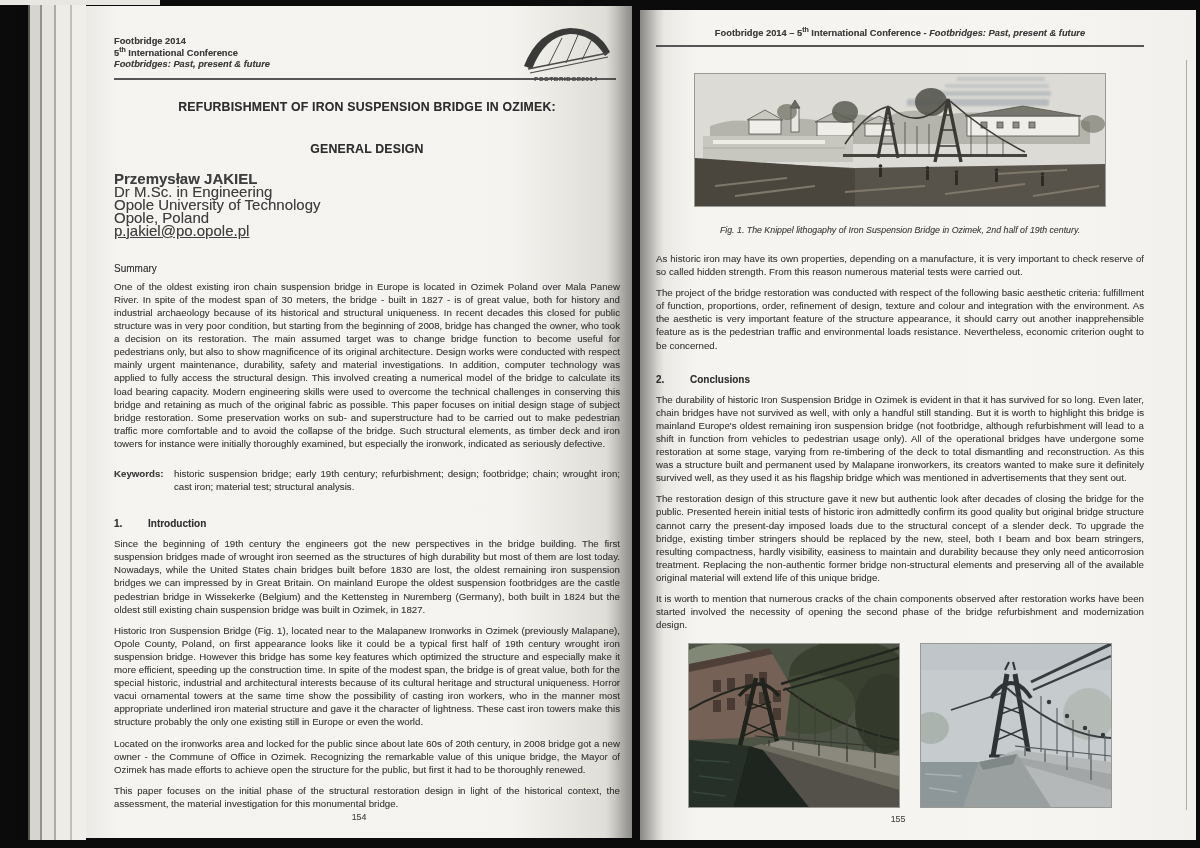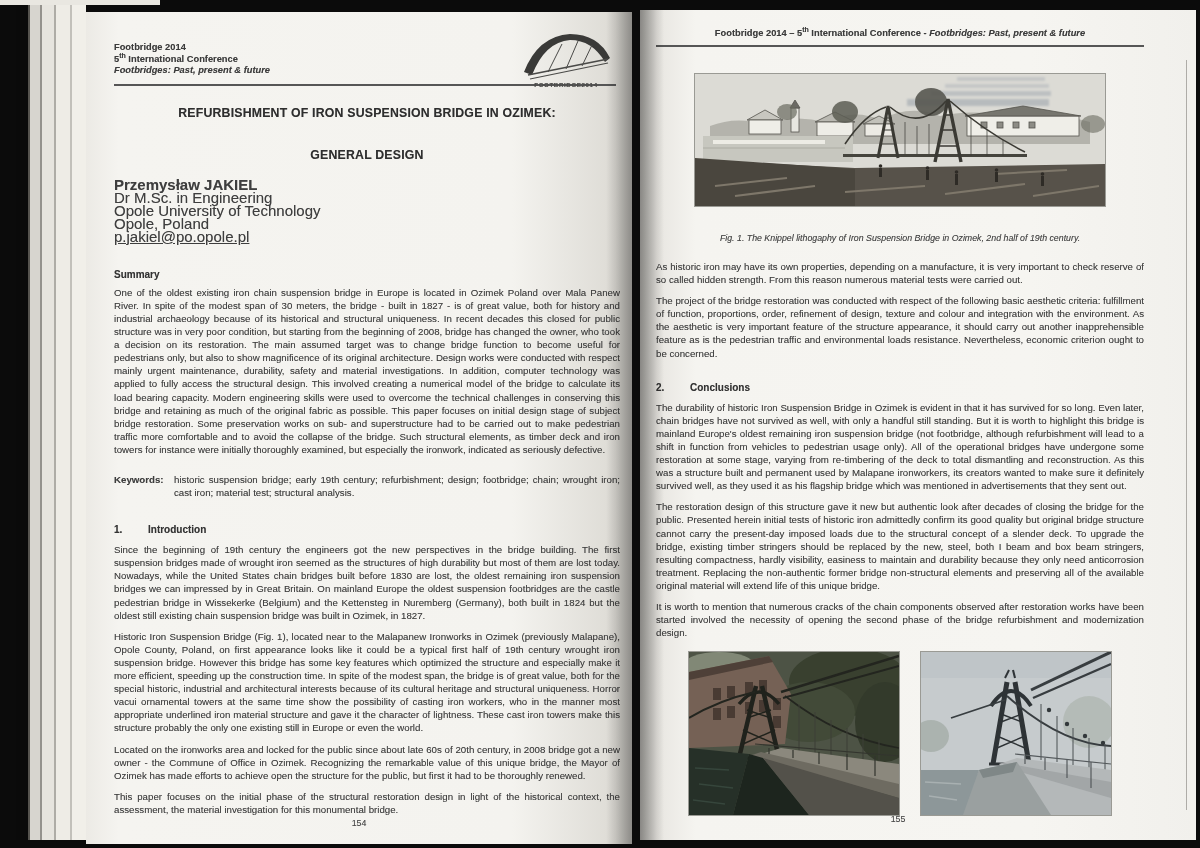--- a/index.html
+++ b/index.html
@@ -14,21 +14,21 @@
     background:linear-gradient(90deg,
       #0a0a0a 0 12px, #55534e 12px 14px, #d7d5cf 14px 24px, #94928d 24px 26px,
       #e6e4de 26px 38px, #aeaca6 38px 40px, #eeece6 40px 54px, #c2c0ba 54px 56px,
       #f1efe9 56px 70px);
   }
   .top-sliver { position:absolute; left:0; top:0; width:160px; height:5px; background:#e9e7e1; }
 
   .page { position:absolute; overflow:hidden; color:#3e3e3e;
           text-shadow:0 0 0.6px rgba(70,70,70,0.45); }
   .page-left {
-    left:86px; top:12px; width:546px; height:832px;
+    left:86px; top:6px; width:546px; height:832px;
     background:linear-gradient(90deg,#eceae5 0,#f5f4f0 6%,#f4f3ef 78%,#ddDBD5 97%,#c9c7c1 100%);
   }
   .page-right {
     left:640px; top:10px; width:556px; height:830px;
     background:linear-gradient(90deg,#c9c7c2 0,#e8e6e1 3%,#f5f4f0 10%,#f6f5f1 70%,#f1f0ec 100%);
   }
   .gutter-shade-l { position:absolute; right:0; top:0; bottom:0; width:26px;
     background:linear-gradient(90deg,rgba(0,0,0,0) 0,rgba(0,0,0,0.30) 100%); pointer-events:none; }
   .gutter-shade-r { position:absolute; left:0; top:0; bottom:0; width:24px;
     background:linear-gradient(270deg,rgba(0,0,0,0) 0,rgba(0,0,0,0.32) 100%); pointer-events:none; }
@@ -44,39 +44,39 @@
   .logo-box { position:absolute; top:16px; right:18px; width:96px; height:62px; }
 
   .paper-title { margin-top:20px; text-align:center; font-weight:bold;
     font-size:12.3px; color:#2e2e2e; letter-spacing:0.2px; line-height:15px; }
   .paper-title .t2 { margin-top:27px; }
 
   .author-block { margin-top:15px; font-size:15px; line-height:13px; }
   .author-name { font-weight:bold; }
   .author-email { text-decoration:underline; }
 
-  .h-summary { margin-top:26px; font-size:10px; font-weight:bold; color:#333; }
+  .h-summary { margin-top:26px; font-size:10px; font-weight:normal; color:#333; }
   .para { margin:6px 0 0 0; font-size:9.7px; line-height:13.1px; text-align:justify; }
   .keywords-row { display:flex; margin-top:17px; font-size:9.7px; line-height:13.1px; }
   .kw-label { font-weight:bold; width:60px; flex:none; }
   .kw-text { flex:1; text-align:justify; }
   .section-heading { margin-top:25px; font-size:10px; font-weight:bold; color:#333; }
   .section-heading .num { display:inline-block; width:34px; }
 
   .page-number { position:absolute; bottom:16px; left:0; right:0; text-align:center;
     font-size:8.8px; color:#4a4a4a; }
   .page-right .page-number { right:40px; }
 
   
   .rp-header { text-align:center; font-size:9.3px; font-weight:bold; color:#3b3b3b; }
   .rp-header .it { font-style:italic; }
 
   .figure-wrap { text-align:center; }
   .fig1-wrap { margin-top:26px; }
-  .fig-caption { margin-top:22px; text-align:center; font-style:italic;
+  .fig-caption { margin-top:14px; text-align:center; font-style:italic;
     font-size:8.8px; color:#454545; }
   .p-first { margin-top:17px; }
   .fig2-row { margin-top:12px; display:flex; justify-content:center; gap:20px; }
   .photo-frame { border:1px solid #9a9a94; line-height:0; }
   svg { display:block; }
   sup { font-size:7px; vertical-align:super; line-height:0; }
 </style>
 </head>
 <body>
 

